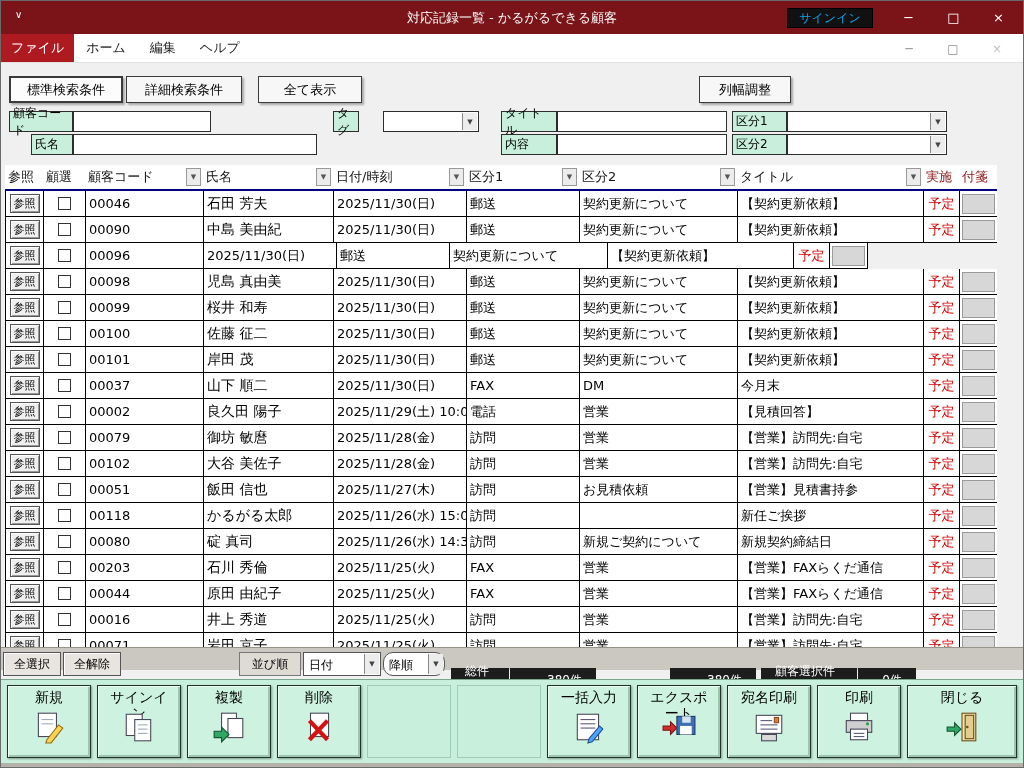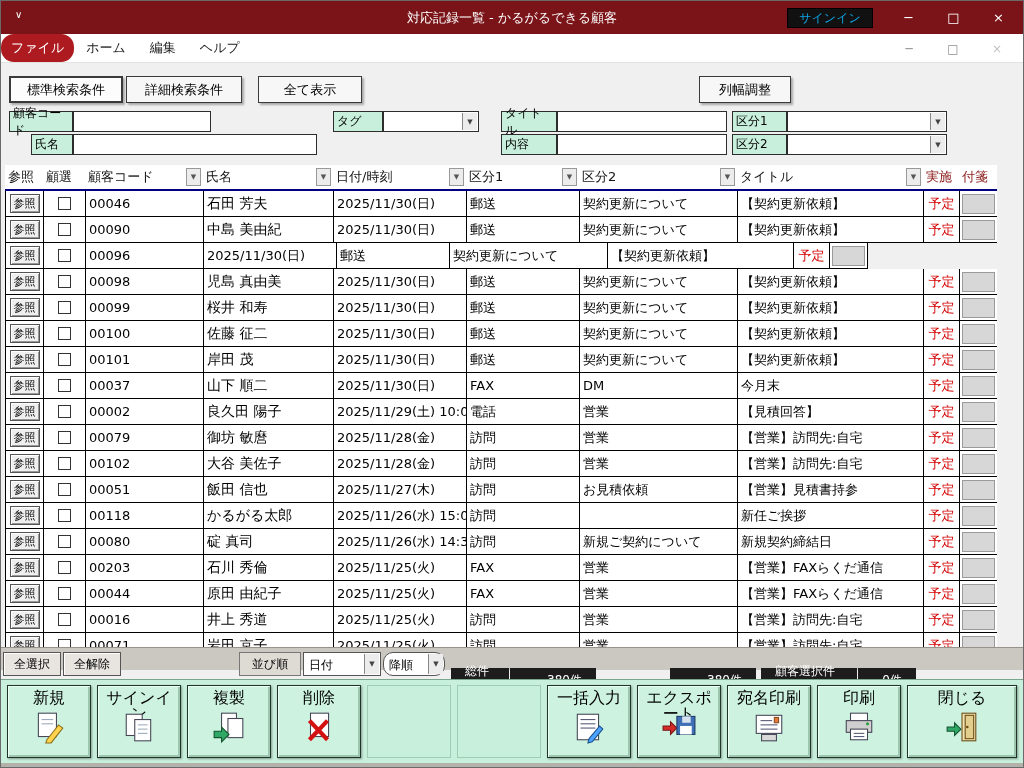--- a/index.html
+++ b/index.html
@@ -14,21 +14,21 @@
   .tb-caret{position:absolute;left:14px;top:8px;color:#fff;font-size:10px;}
   .tb-title{position:absolute;left:0;right:0;top:0;height:33px;display:flex;align-items:center;
             justify-content:center;color:#fff;font-size:13px;}
   .signin{position:absolute;left:786px;top:7px;width:86px;height:20px;background:#111;color:#0ea5e9;
           border:1px solid #000;font-size:12px;font-family:inherit;display:flex;align-items:center;justify-content:center;}
   .win-controls{position:absolute;right:2px;top:0;height:33px;display:flex;}
   .wc{width:45px;height:33px;display:flex;align-items:center;justify-content:center;color:#fff;font-size:13px;}
 
   
   .menubar{position:absolute;top:33px;left:0;width:100%;height:29px;background:#fff;display:flex;border-bottom:1px solid #e2e2e2;}
-  .menu-item{padding:0 12px;display:flex;align-items:center;font-size:13px;color:#222;border-radius:13px;}
+  .menu-item{padding:0 12px;display:flex;align-items:center;font-size:13px;color:#222;}
   .menu-item.active{background:var(--file-tab,#ad1a1f);color:#fff;padding:0 10px;}
   .ribbon-controls{position:absolute;right:4px;top:0;height:29px;display:flex;}
   .rc{width:44px;display:flex;align-items:center;justify-content:center;color:#8d8d8d;font-size:12px;}
   .rc.dim{color:#c2c2c2;}
 
   
   .toolbar{position:absolute;top:62px;left:0;width:100%;height:42px;background:#f0f0f0;}
   .tb-btn{position:absolute;top:13px;height:27px;background:#f7f7f7;border:1px solid #3a3a3a;
           box-shadow:2px 2px 2px rgba(0,0,0,.3);font-size:13px;font-family:inherit;
           display:flex;align-items:center;justify-content:center;}
@@ -98,21 +98,21 @@
   #sb-sel-v{left:857px;width:58px;}
 
   
   .bottombar{position:absolute;top:678px;left:0;width:100%;height:84px;background:var(--mint,#c8efdb);
              border-top:1px solid #7aa68d;display:flex;align-items:flex-start;padding:5px 0 0 6px;gap:6px;}
   .bt-btn{width:84px;height:73px;background:#cdf3e0;border:1px solid #20352a;
           box-shadow:inset 1px 1px 0 #ecfff5, inset -2px -2px 0 #9cc7ae, 1px 1px 2px rgba(0,0,0,.35);
           display:flex;flex-direction:column;align-items:center;padding-top:4px;font-family:inherit;}
   .bt-btn.wide{width:110px;}
   .bt-btn.empty{background:var(--mint,#c8efdb);box-shadow:none;border:1px solid #9fcdb4;}
-  .bt-label{font-size:16px;color:#000;height:16px;line-height:16px;}
+  .bt-label{font-size:14px;color:#000;height:16px;line-height:16px;font-family:Liberation Mono, monospace;}
   .bt-icon{margin-top:4px;width:34px;height:34px;}
   .bt-icon svg{width:34px;height:34px;}
 
   .bottomstrip{position:absolute;top:762px;left:0;width:100%;height:6px;background:#b4b1aa;}
 </style>
 </head>
 <body>
 
 <div class="app">
 
@@ -145,21 +145,21 @@
     <button class="tb-btn" id="btn-showall">全て表示</button>
     <button class="tb-btn" id="btn-colwidth">列幅調整</button>
   </div>
 
   <div class="search">
     <div class="sl" style="left:8px;top:6px;width:64px;">顧客コード</div>
     <input class="si" style="left: 72px; top: 6px; width: 138px;" value="">
     <div class="sl" style="left:30px;top:29px;width:42px;">氏名</div>
     <input class="si" style="left: 72px; top: 29px; width: 244px;" value="">
 
-    <div class="sl" style="left:332px;top:6px;width:50px;">タグ</div>
+    <div class="sl" style="left:332px;top:6px;width:26px;">タグ</div>
     <div class="combo" style="left:382px;top:6px;width:96px;">
       <span class="val"></span>
       <span class="arrowbox">▼</span>
     </div>
 
     <div class="sl" style="left:500px;top:6px;width:56px;">タイトル</div>
     <input class="si" style="left: 556px; top: 6px; width: 170px;" value="">
     <div class="sl" style="left:500px;top:29px;width:56px;">内容</div>
     <input class="si" style="left: 556px; top: 29px; width: 170px;" value="">
 

